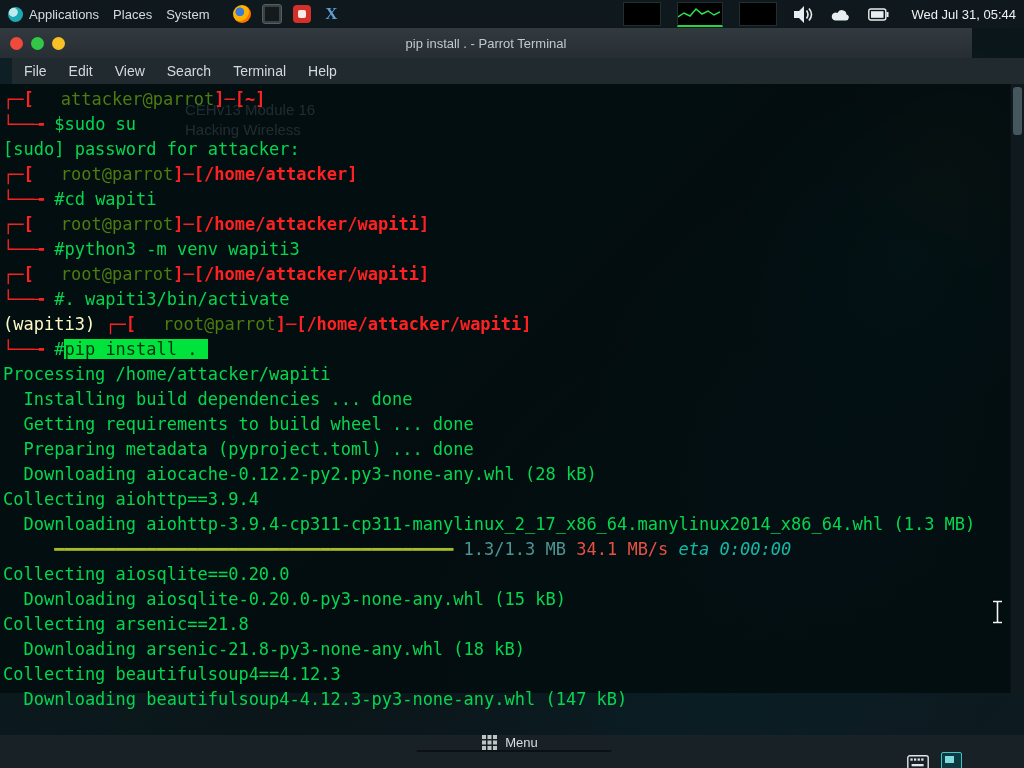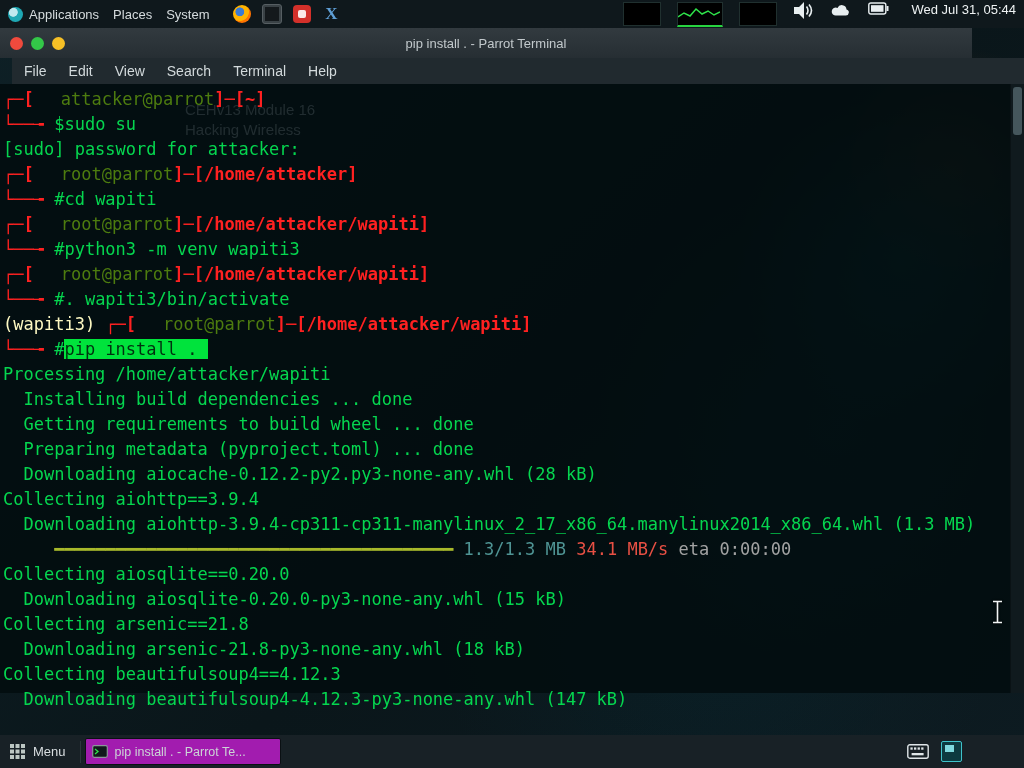--- a/index.html
+++ b/index.html
@@ -22,21 +22,21 @@
   .parrot-dot{width:15px;height:15px;border-radius:50%;
     background:radial-gradient(circle at 35% 35%, #bfe9ef 0 30%, #1ea8b4 35% 70%, #0b5e66 100%);display:inline-block;}
   .launchers{display:flex;align-items:center;gap:11px;margin-left:10px;}
   .l-ico{width:18px;height:18px;display:inline-flex;align-items:center;justify-content:center;}
   .firefox{border-radius:50%;background:radial-gradient(circle at 38% 38%, #3a7bd5 0 26%, #ffb300 30% 55%, #ff7300 60% 100%);}
   .term-launch{background:#3a4246;border-radius:3px;border:1px solid #565e62;position:relative;}
   .term-launch::after{content:"";position:absolute;left:2px;top:2px;right:2px;bottom:2px;background:#14191c;}
   .red-launch{background:#d3302a;border-radius:4px;position:relative;}
   .red-launch::after{content:"";position:absolute;left:5px;top:5px;width:8px;height:8px;background:#fbe9e7;border-radius:2px;}
   .x-launch{color:#5f9fd6;font-weight:bold;font-size:17px;font-family:"Liberation Serif",serif;}
-  .tp-right{display:flex;align-items:flex-start;gap:16px;padding-right:8px;}
+  .tp-right{display:flex;align-items:center;gap:16px;padding-right:8px;}
   .wsbox{width:36px;height:22px;background:#000;border:1px solid #20302f;display:inline-block;position:relative;}
   .wsbox.graph{width:44px;border-bottom:2px solid #28d440;}
   .clock{font-size:13px;color:#eef2f3;margin-left:6px;white-space:nowrap;}
   .tray-svg{display:inline-block;vertical-align:middle;}
 
   
   .titlebar{position:absolute;top:28px;left:0;width:972px;height:30px;
     background:linear-gradient(#323a3f,#262e33);z-index:25;display:flex;align-items:center;}
   .win-btns{display:flex;gap:8px;padding-left:10px;}
   .wc{width:13px;height:13px;border-radius:50%;display:inline-block;}
@@ -52,28 +52,28 @@
     font-family:"DejaVu Sans Mono",monospace;font-size:17px;line-height:25px;}
   .tline{height:25px;white-space:pre;}
   .seg-r{color:#ff2121;font-weight:bold;}
   .seg-gb{color:#4d7c0f;font-weight:normal;margin-left:27px;}
   .seg-g{color:#05d64f;}
   .seg-w{color:#fef9c3;}
   .seg-hl{background:#00e33c;color:#00320f;}
   .seg-y{color:#a8b92b;}
   .seg-t{color:#4f9494;}
   .seg-rd{color:#e85044;}
-  .seg-c{color:#a3a3a3;}
+  .seg-c{color:#14b8a6;font-style:italic;}
 
   .scrollbar{position:absolute;right:0;top:0;width:13px;height:100%;background:#101a1e;z-index:3;border-left:1px solid #0a1215;}
   .sb-thumb{position:absolute;left:2px;right:2px;top:3px;height:48px;background:#45565c;border-radius:3px;}
 
   
   .taskbar{position:absolute;bottom:0;left:0;width:1024px;height:33px;background:#182126;z-index:30;
-    display:flex;align-items:center;color:#d8dee0;font-size:13px;}
+    display:flex;align-items:center;color:#d8dee0;font-size:13px;flex-direction:column;}
   .tb-menu{display:flex;align-items:center;gap:8px;padding:0 14px 0 10px;height:100%;}
   .tb-sep{width:1px;height:22px;background:#2c383d;}
   .task-btn{display:flex;align-items:center;gap:7px;width:196px;height:27px;margin-left:4px;
     background:#a21caf;border:1px solid #0a1013;border-radius:2px;padding:0 6px;box-sizing:border-box;
     color:#ccd4d6;font-size:12.5px;white-space:nowrap;overflow:hidden;}
   .tb-right{margin-left:auto;display:flex;align-items:center;gap:12px;margin-right:62px;}
   .kb-ico{display:inline-block;}
   .teal-ico{width:19px;height:19px;background:#0d3a40;border:1.5px solid #3ec3cb;border-radius:2px;position:relative;}
   .teal-ico::after{content:"";position:absolute;left:3px;top:3px;width:9px;height:7px;background:#7fd9de;}
 

